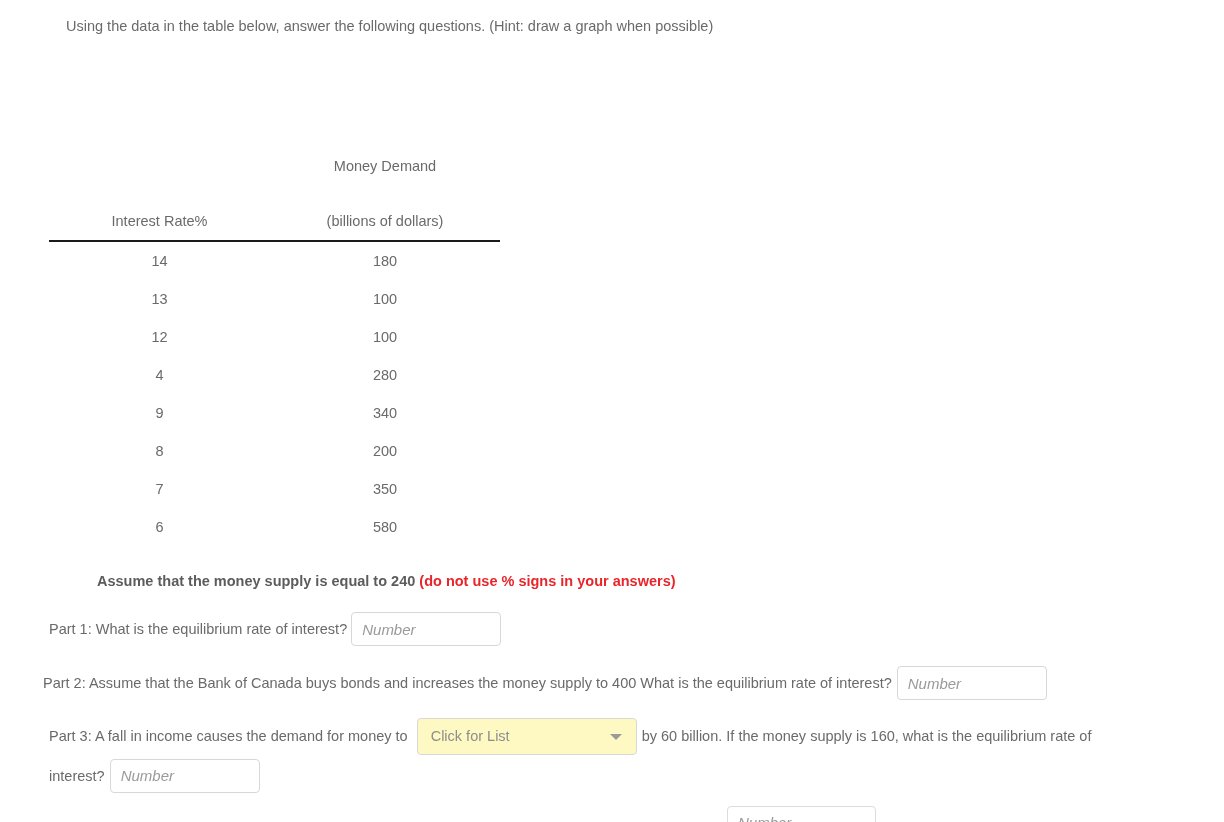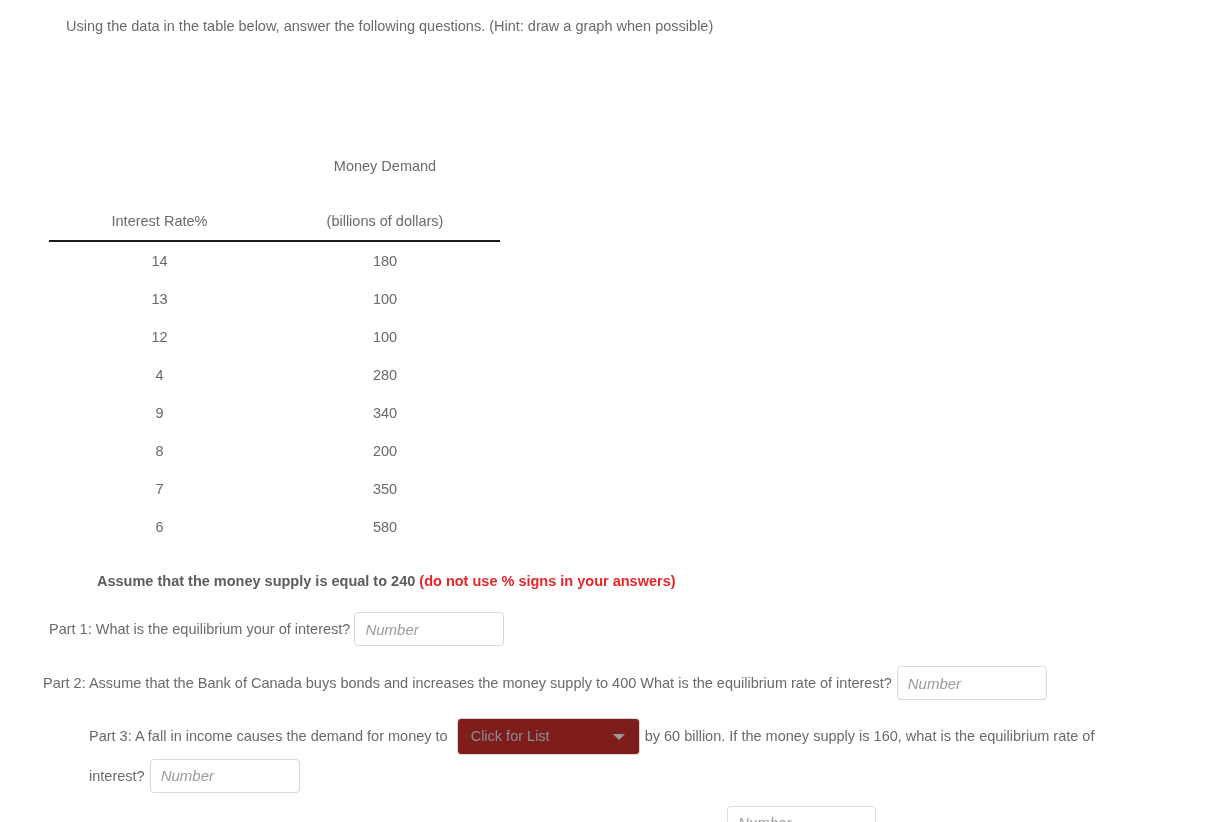--- a/index.html
+++ b/index.html
@@ -88,21 +88,20 @@
   .qline {
     position: absolute;
     font-size: 14.5px;
     line-height: 38px;
     color: #6a6a6a;
     white-space: nowrap;
   }
   .qline.wrap {
     white-space: normal;
     line-height: 39px;
-    margin-left: 40px;
   }
   #part1 { left: 49px; top: 609px; }
   #part2 { left: 43px; top: 663px; }
   #part3 { left: 49px; top: 716px; width: 1060px; }
 
   .qtext { vertical-align: middle; }
 
   
   input.num {
     box-sizing: border-box;
@@ -127,25 +126,25 @@
   #in-part1 { width: 150px; margin-left: 4px; }
   #in-part2 { width: 150px; margin-left: 5px; }
   #in-part3 { width: 150px; margin-left: 5px; }
 
   
   .dropdown {
     box-sizing: border-box;
     display: inline-block;
     vertical-align: middle;
     position: relative;
-    width: 183px;
+    width: 220px;
     height: 37px;
     border: 1px solid #d8d8d8;
     border-radius: 4px;
-    background: #7f1d1d;
+    background: #fef9c3;
     margin: 0 5px 0 9px;
     cursor: default;
   }
   .dropdown .dd-label {
     position: absolute;
     left: 13px;
     top: 0;
     line-height: 35px;
     font-size: 14.5px;
     color: #8e8e8e;
@@ -242,21 +241,21 @@
         </tr>
       </tbody>
     </table>
   </div>
 
   <div class="assume">
     <span>Assume that the money supply is equal to 240 </span><span class="warn">(do not use % signs in your answers)</span>
   </div>
 
   <div class="qline" id="part1">
-    <span class="qtext">Part 1: What is the equilibrium your of interest?</span><input class="num" id="in-part1" type="text" placeholder="Number" style="">
+    <span class="qtext">Part 1: What is the equilibrium rate of interest?</span><input class="num" id="in-part1" type="text" placeholder="Number" style="">
   </div>
 
   <div class="qline" id="part2">
     <span class="qtext">Part 2: Assume that the Bank of Canada buys bonds and increases the money supply to 400 What is the equilibrium rate of interest?</span><input class="num" id="in-part2" type="text" placeholder="Number" style="">
   </div>
 
   <div class="qline wrap" id="part3">
     <span class="qtext">Part 3: A fall in income causes the demand for money to</span><span class="dropdown"><span class="dd-label">Click for List</span><span class="dd-caret"></span></span><span class="qtext">by 60 billion. If the money supply is 160, what is the equilibrium rate of interest?</span><input class="num" id="in-part3" type="text" placeholder="Number" style="">
   </div>
 

